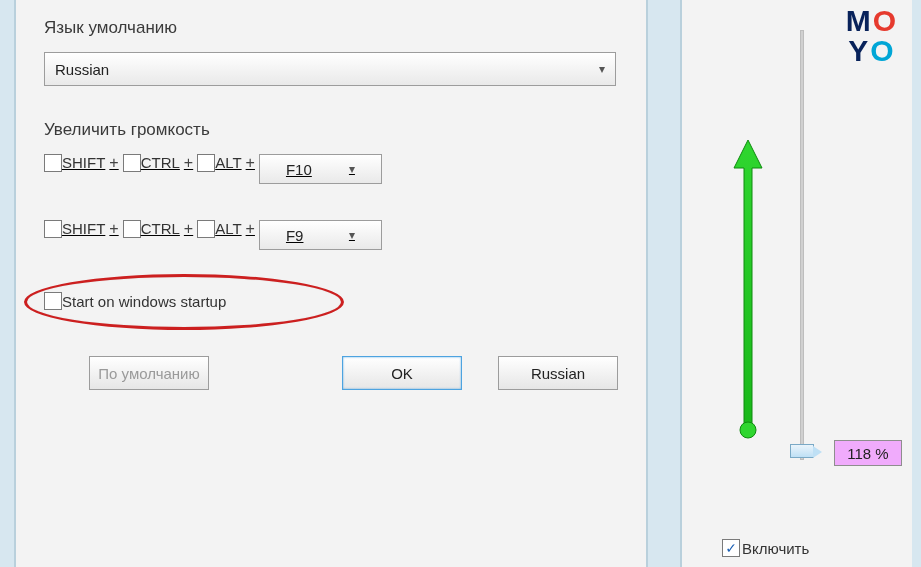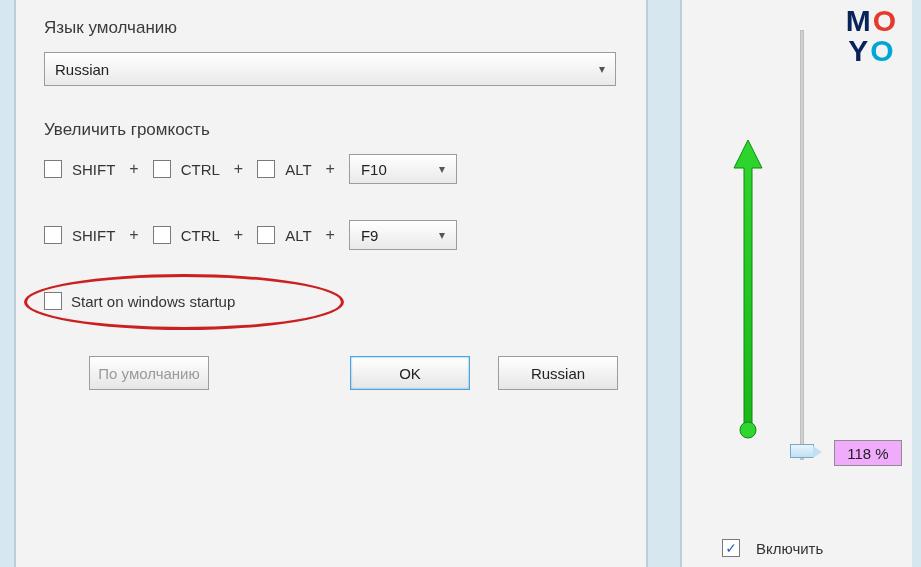--- a/index.html
+++ b/index.html
@@ -42,23 +42,22 @@
     color: #222;
     margin-bottom: 34px;
     cursor: pointer;
   }
   .chev {
     font-size: 12px;
     color: #555;
   }
   .hotkey-row {
     display: flex;
-    align-items: center;
-    gap: 10px;
     margin-bottom: 36px;
+    text-decoration: underline;
   }
   .chk {
     width: 18px;
     height: 18px;
     border: 1px solid #7a7a7a;
     background: #fff;
     display: inline-flex;
     align-items: center;
     justify-content: center;
     cursor: pointer;
@@ -73,54 +72,54 @@
   .mod-label {
     font-size: 15px;
     color: #333;
   }
   .plus {
     font-size: 16px;
     color: #444;
     margin: 0 4px;
   }
   .key-select {
-    width: 108px;
+    width: 123px;
     height: 30px;
     border: 1px solid #9c9c9c;
     background: linear-gradient(#fff,#e9e9e9);
-    padding: 0 11px;
+    padding: 0 26px;
     display: flex;
     align-items: center;
     justify-content: space-between;
     font-size: 15px;
     color: #222;
     cursor: pointer;
   }
   .startup-row {
     display: flex;
     align-items: center;
-    gap: 9px;
+    gap: 0;
     margin-top: 26px;
     position: relative;
     padding: 6px 0;
   }
   .red-ellipse {
     position: absolute;
     left: -20px;
     top: -12px;
     width: 320px;
     height: 56px;
     border: 3px solid #cc1f1f;
     border-radius: 50%;
     pointer-events: none;
     box-shadow: 0 0 1px rgba(0,0,0,0.15) inset;
   }
   .button-row {
     display: flex;
-    gap: 28px;
+    gap: 36px;
     margin-top: 40px;
     align-items: flex-end;
     padding-left: 45px;
   }
   .btn {
     height: 34px;
     min-width: 120px;
     border: 1px solid #9c9c9c;
     background: linear-gradient(#fff,#e6e6e6);
     display: flex;
@@ -214,21 +213,21 @@
     width: 36px;
     height: 300px;
     pointer-events: none;
   }
   .enable-row {
     position: absolute;
     left: 40px;
     bottom: 10px;
     display: flex;
     align-items: center;
-    gap: 16px;
+    gap: 2px;
   }
 </style>
 </head>
 <body>
 
 <div class="left-panel">
 
   <div class="section-label">Язык умолчанию</div>
   <div class="lang-select">
     <span>Russian</span>

